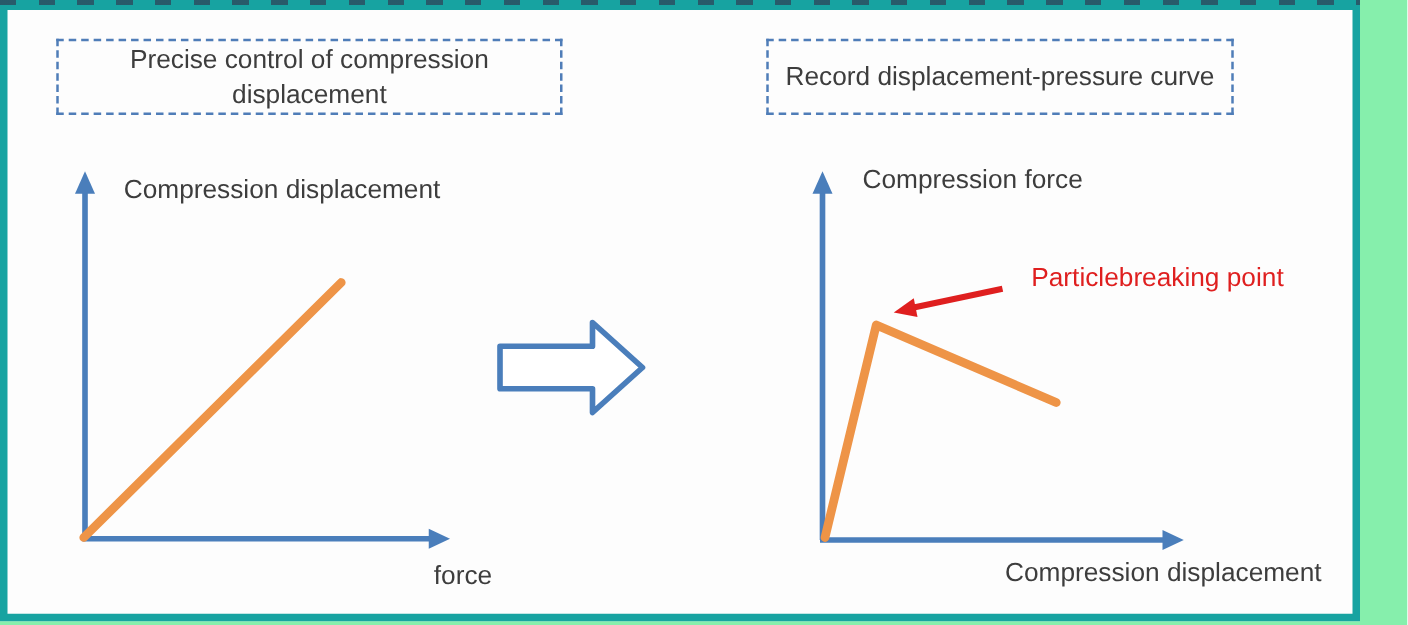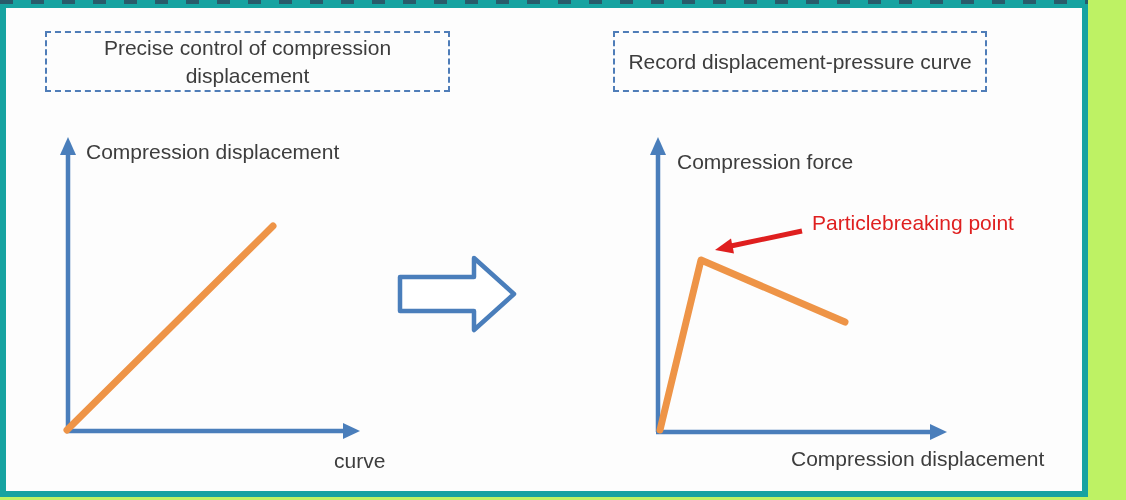--- a/index.html
+++ b/index.html
@@ -1,20 +1,20 @@
 <!DOCTYPE html>
 <html><head>
 <meta charset="utf-8">
 <style>
   html, body { margin: 0; padding: 0; background: #ffffff; }
   .canvas {
     position: relative;
     width: 1126px;
     height: 500px;
-    background: #bef264;
+    background: #86efac;
     font-family: "Liberation Sans", "DejaVu Sans", sans-serif;
     overflow: hidden;
   }
   .frame {
     position: absolute;
     left: 0; top: 0;
     width: 1088px; height: 497px;
     box-sizing: border-box;
     border: 6px solid #17a3a1;
     border-top-width: 8px;
@@ -41,20 +41,21 @@
     justify-content: center;
     text-align: center;
   }
   .caption.left  { left: 45px;  top: 31px; width: 405px; height: 61px; }
   .caption.right { left: 613px; top: 31px; width: 374px; height: 61px; justify-content: center; }
   .chart-label {
     position: absolute;
     color: #3d3d3d;
     font-size: 21px;
     white-space: nowrap;
+    margin-left: 13px;
   }
   .chart-label.red { color: #df1f1f; }
   svg.overlay {
     position: absolute;
     left: 0; top: 0;
     width: 1126px; height: 500px;
     pointer-events: none;
   }
 </style>
 </head>
@@ -96,21 +97,21 @@
     <path d="M660,430 L701,260 L845,322" fill="none" stroke="#ee9447" stroke-width="7" stroke-linecap="round" stroke-linejoin="round"></path>
 
     <g>
       <line x1="802" y1="231" x2="731" y2="246" stroke="#df1f1f" stroke-width="5"></line>
       <polygon points="715,250 731,238.5 734,253.5" fill="#df1f1f"></polygon>
     </g>
   </svg>
 
   <div class="chart-label" style="left:86px;  top:140px;">Compression displacement</div>
 
-  <div class="chart-label" style="left:334px; top:449px;">curve</div>
+  <div class="chart-label" style="left:334px; top:449px;">force</div>
 
-  <div class="chart-label" style="left:677px; top:150px;text-align:center;">Compression force</div>
+  <div class="chart-label" style="left:677px; top:132px;text-align:center;">Compression force</div>
 
   <div class="chart-label red" style="left:812px; top:211px;text-align:center;">Particlebreaking point</div>
 
   <div class="chart-label" style="left:791px; top:447px;">Compression displacement</div>
 
 </div>
 
 </body></html>

